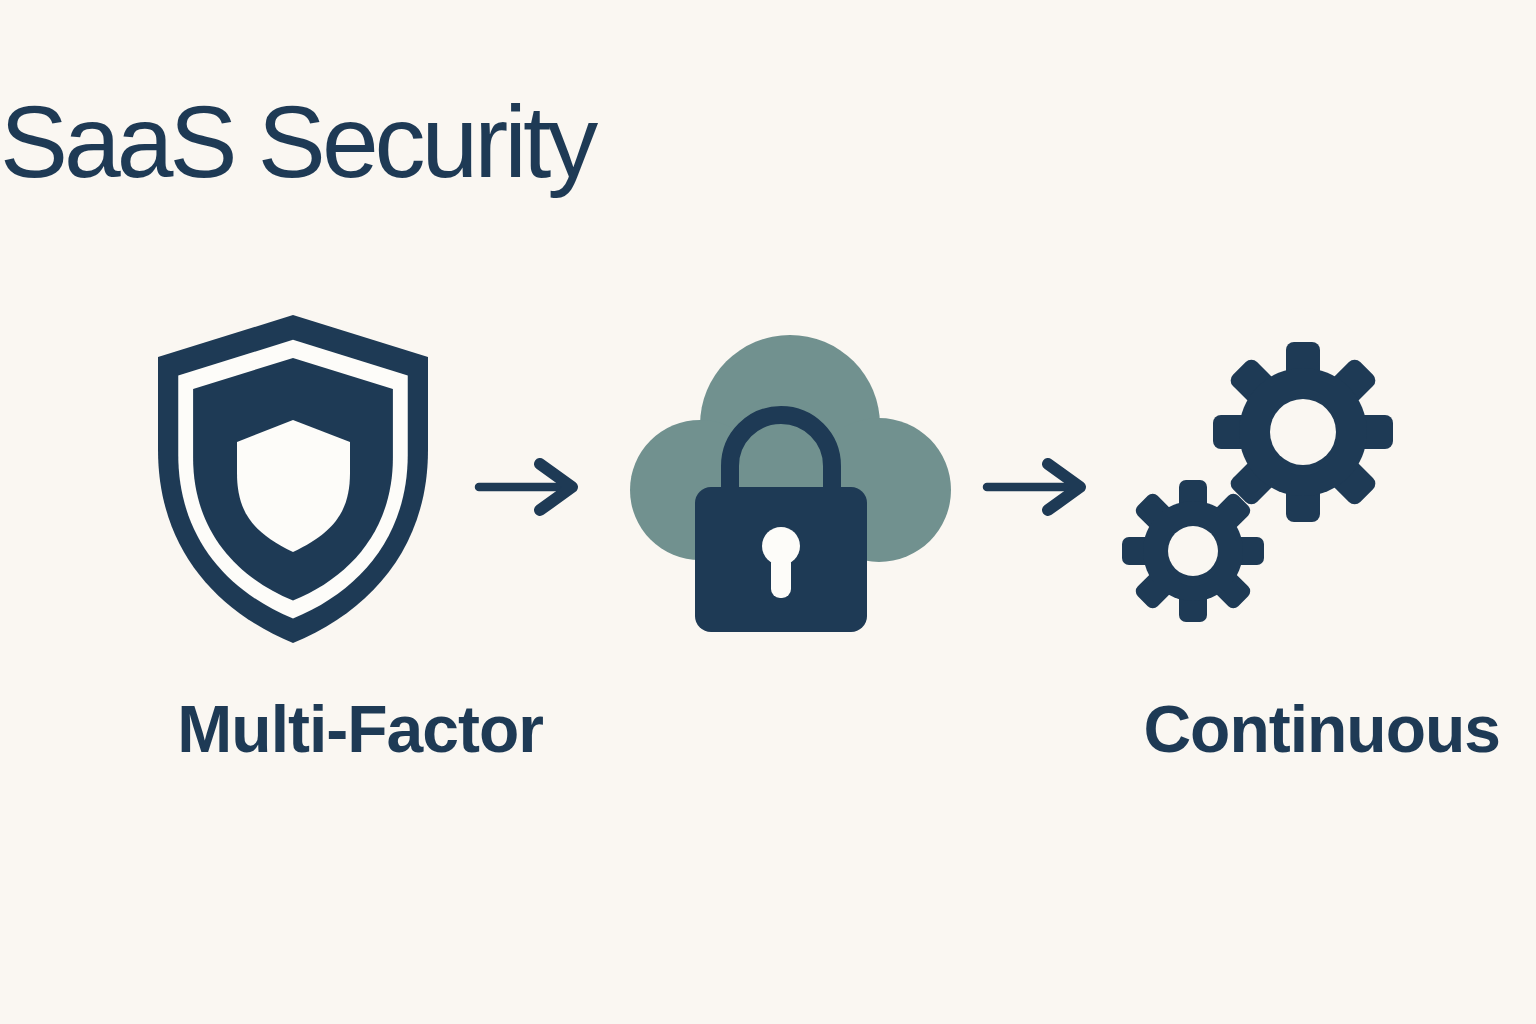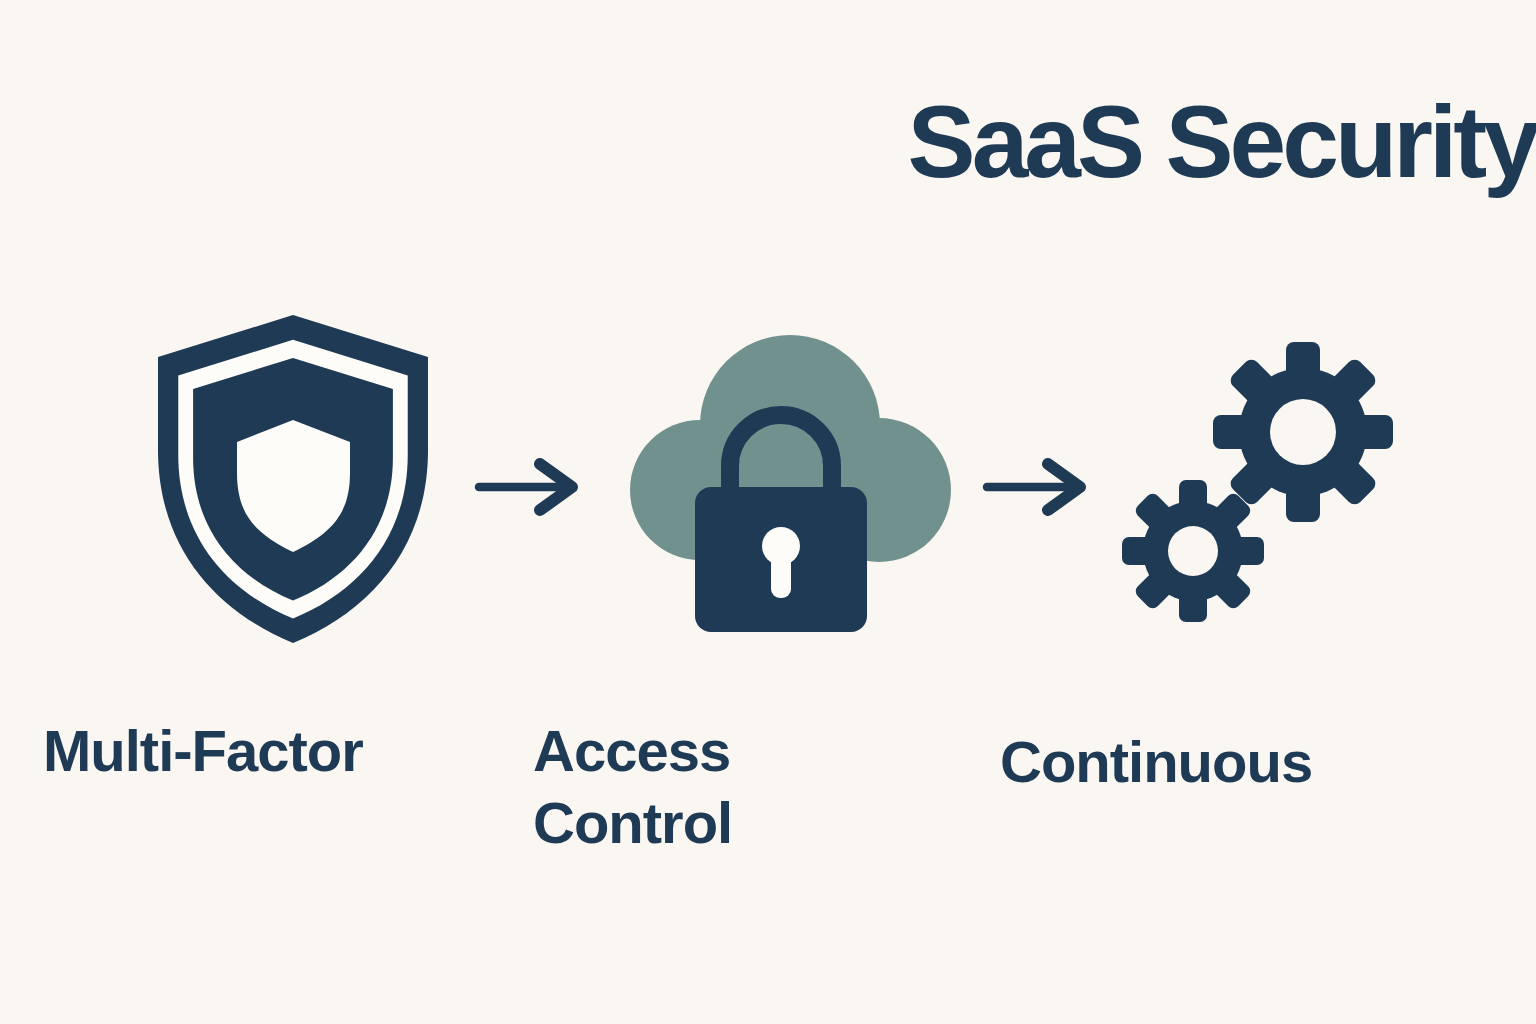--- a/index.html
+++ b/index.html
@@ -14,48 +14,48 @@
     position:relative;
     width:1536px;
     height:1024px;
     background:var(--background);
     overflow:hidden;
     font-family:"Liberation Sans", sans-serif;
   }
   .title{
     position:absolute;
     left:0; right:0; top:84px;
-    text-align:right;
+    text-align:left;
     font-size:102px;
-    font-weight:700;
+    font-weight:400;
     letter-spacing:-4px;
     color:var(--navy);
   }
   .icon{position:absolute;}
   .shield-icon{left:143px; top:310px; width:300px; height:360px;}
   .cloud-lock-icon{left:623px; top:332px; width:330px; height:310px;}
   .gears-icon{left:1113px; top:340px; width:290px; height:290px;}
   .arrow-icon{position:absolute; width:110px; height:64px; top:455px;}
   .arrow-1{left:473px;}
   .arrow-2{left:981px;}
   .step-label{
     position:absolute;
-    top:715px;
+    top:693px;
     width:500px;
-    text-align:left;
-    font-size:58px;
+    text-align:right;
+    font-size:66px;
     line-height:72px;
     font-weight:700;
     letter-spacing:-1px;
     color:var(--navy);
   }
   .step-label span{display:block;}
   .label-1{left:43px;}
   .label-2{left:533px;}
-  .label-3{left:1000px;margin-top:11px;}
+  .label-3{left:1000px;}
   .f-navy{fill:var(--navy);}
   .f-teal{fill:var(--teal);}
   .f-bg{fill:var(--background);}
   .f-white{fill:var(--white);}
   .s-navy{stroke:var(--navy); fill:none;}
 </style>
 </head>
 <body>
 
 <div class="canvas">
@@ -123,21 +123,17 @@
         <rect x="-14" y="-71" width="28" height="38" rx="7" transform="rotate(315)"></rect>
         <circle r="50"></circle>
       </g>
       <circle class="f-bg" r="25"></circle>
     </g>
   </svg>
 
   <div class="step-label label-1">
     <span>Multi-Factor</span>
   </div>
-  <div class="step-label label-2">
-    <span>Access</span>
-    <span>Control</span>
-  </div>
   <div class="step-label label-3">
     <span>Continuous</span>
   </div>
 
 </div>
 
 </body></html>

